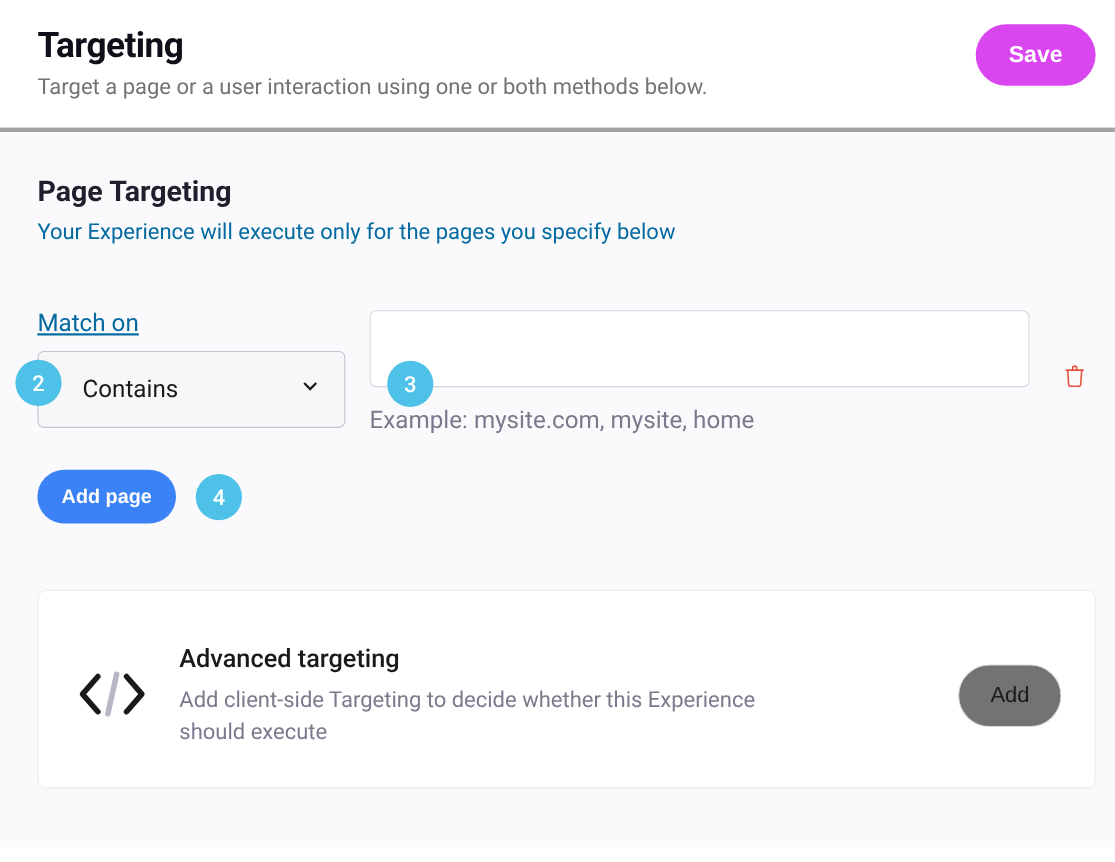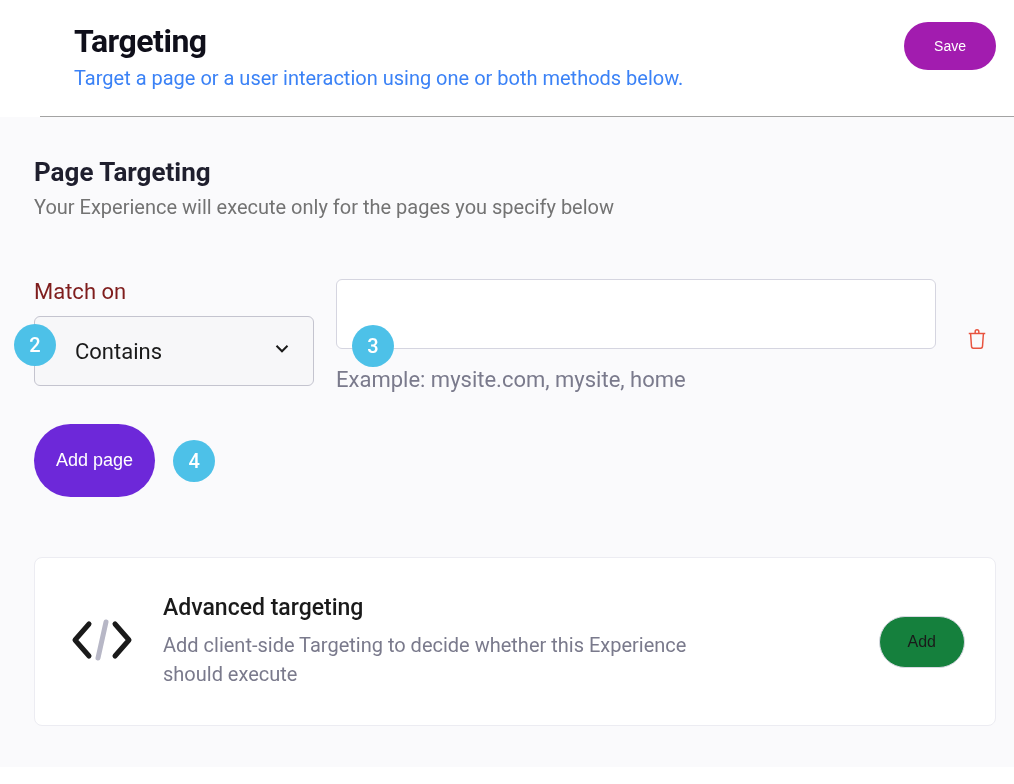--- a/index.html
+++ b/index.html
@@ -12,64 +12,63 @@
       background: #fff;
       color: #1a1a1a;
       width: 1014px;
     }
 
     .header {
       display: flex;
       justify-content: center;
       align-items: flex-start;
       padding: 22px 18px 26px 34px;
-      border-bottom: 1px solid #a3a3a3;
-      margin-left: 40px;
+      border-bottom: 4px solid #a3a3a3;
     }
     .header-text {
       flex: 1;
     }
     .page-title {
       font-size: 32px;
       font-weight: 700;
       color: #0f0f1a;
       letter-spacing: -0.5px;
     }
     .page-subtitle {
       margin-top: 6px;
       font-size: 20px;
-      color: #3b82f6;
+      color: #737373;
       font-weight: 400;
     }
     .save-btn {
-      background: #a21caf;
+      background: #d946ef;
       color: #fff;
       border: none;
       border-radius: 999px;
       padding: 16px 30px;
-      font-size: 14px;
-      font-weight: 400;
+      font-size: 21px;
+      font-weight: 700;
       cursor: pointer;
     }
 
     .content {
       background: #fafafc;
       padding: 40px 18px 24px 34px;
       min-height: 650px;
     }
 
     .section-title {
       font-size: 26px;
       font-weight: 700;
       color: #1f1f2e;
     }
     .section-subtitle {
       margin-top: 8px;
       font-size: 20px;
-      color: #737373;
+      color: #0369a1;
     }
 
     .fields-row {
       display: flex;
       gap: 22px;
       margin-top: 60px;
       align-items: flex-start;
     }
 
     .field-block {
@@ -82,21 +81,22 @@
     .field-string { flex: 1; }
     .field-delete {
       display: flex;
       align-items: center;
       padding-top: 40px;
     }
 
     .field-label {
       font-size: 22px;
       font-weight: 400;
-      color: #7f1d1d;
+      color: #0369a1;
+      text-decoration: underline;
     }
 
     .select-box {
       position: relative;
       border: 1px solid #c4c4cf;
       border-radius: 6px;
       background: #f7f7f9;
       height: 70px;
       display: flex;
       align-items: center;
@@ -169,48 +169,48 @@
       stroke-width: 1.6;
     }
 
     .addpage-row {
       display: flex;
       align-items: center;
       gap: 18px;
       margin-top: 32px;
     }
     .addpage-btn {
-      background: #6d28d9;
+      background: #3b82f6;
       color: #fff;
       border: none;
       border-radius: 999px;
-      padding: 26px 22px;
+      padding: 14px 22px;
       font-size: 18px;
-      font-weight: 400;
+      font-weight: 700;
       cursor: pointer;
     }
     .badge-inline {
       width: 42px;
       height: 42px;
       border-radius: 50%;
       background: #4dc1e8;
       color: #fff;
       font-size: 20px;
       font-weight: 500;
       display: flex;
       align-items: center;
       justify-content: center;
     }
 
     .advanced-card {
       margin-top: 60px;
       background: #fff;
       border: 1px solid #ececf2;
       border-radius: 8px;
-      padding: 36px 30px 36px 34px;
+      padding: 48px 30px 36px 34px;
       display: flex;
       align-items: center;
       gap: 28px;
     }
     .code-icon svg {
       width: 66px;
       height: 48px;
     }
     .advanced-text {
       flex: 1;
@@ -221,25 +221,25 @@
       color: #1a1a1a;
     }
     .advanced-desc {
       margin-top: 10px;
       font-size: 20px;
       color: #7a7a8c;
       line-height: 1.45;
       max-width: 560px;
     }
     .add-btn {
-      background: #15803d;
+      background: #737373;
       border: 1px solid #d9d9e3;
       border-radius: 999px;
       padding: 16px 28px;
-      font-size: 16px;
+      font-size: 20px;
       font-weight: 400;
       color: #1a1a1a;
       cursor: pointer;
     }
   </style>
 </head>
 <body>
 
 <div class="header">
   <div class="header-text">

